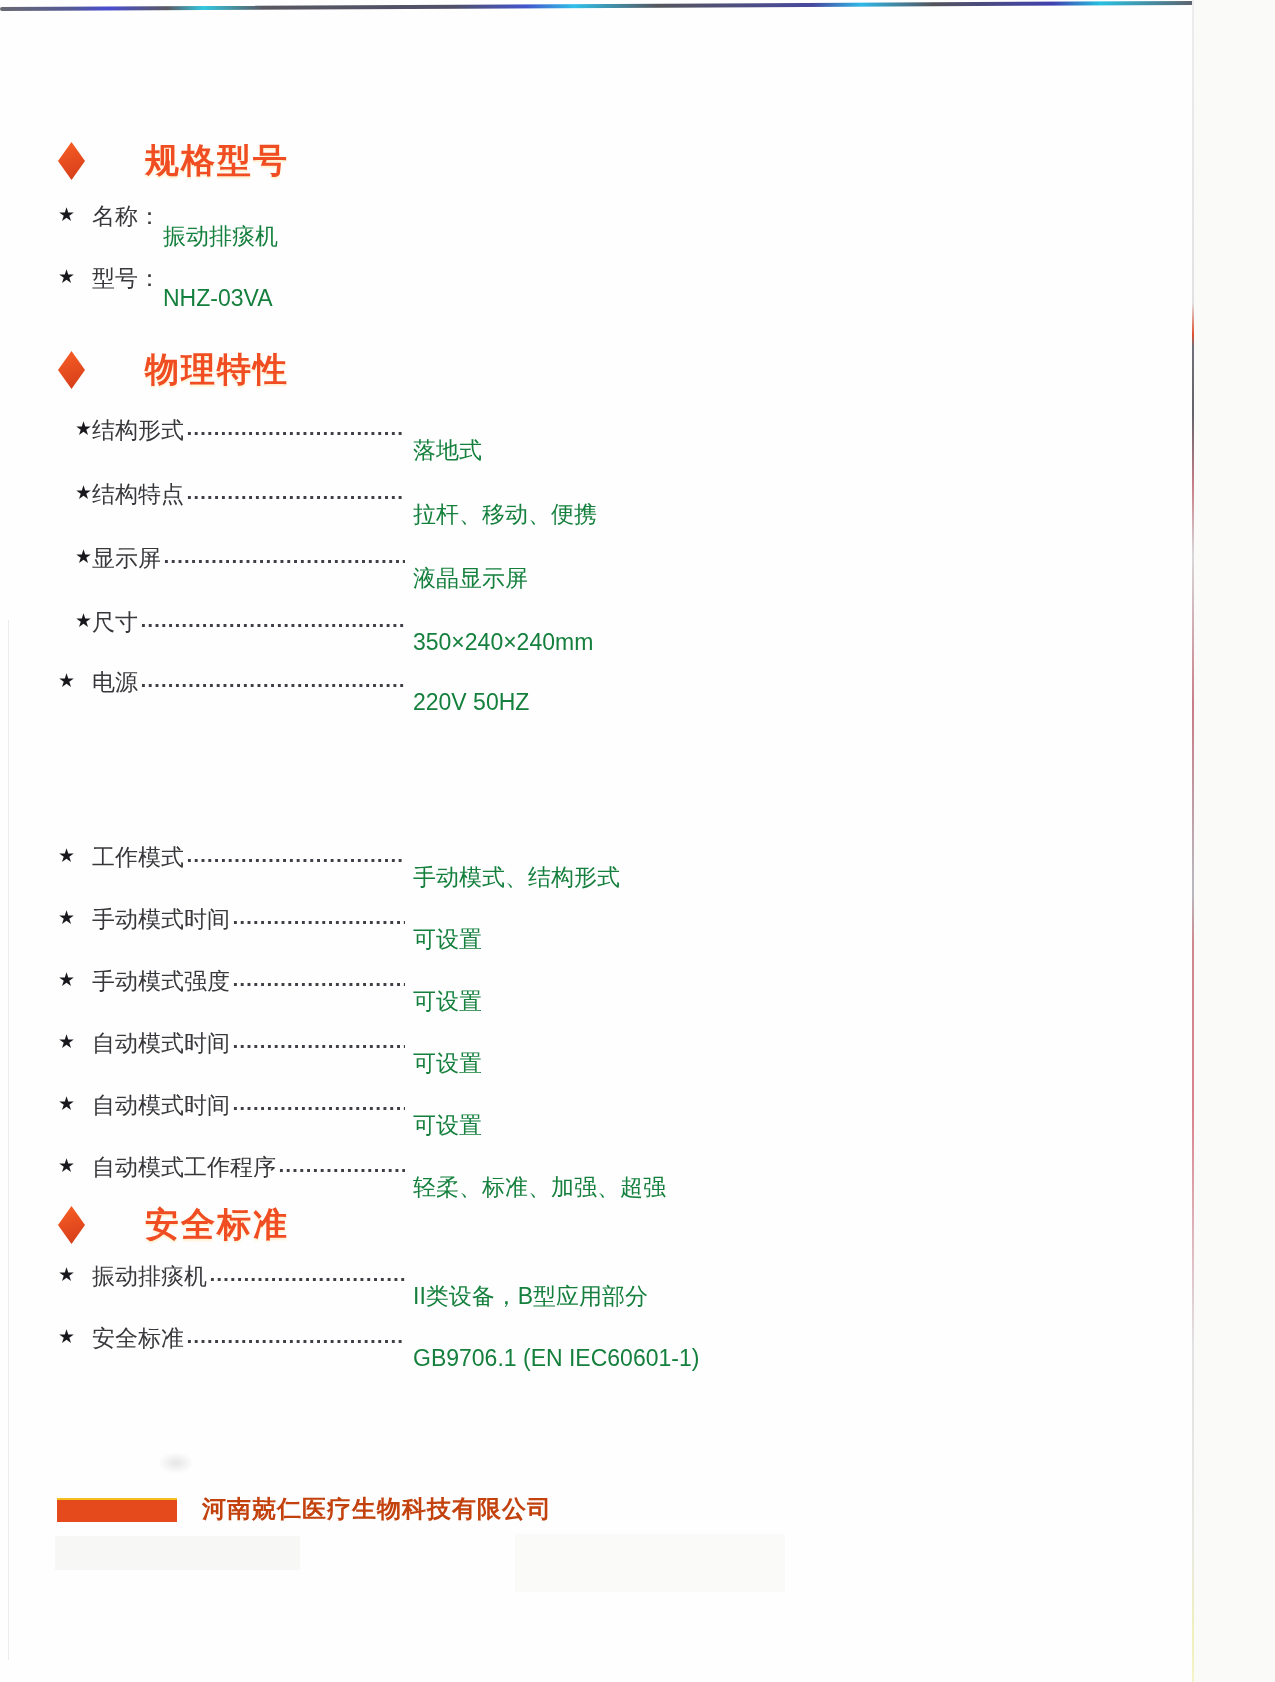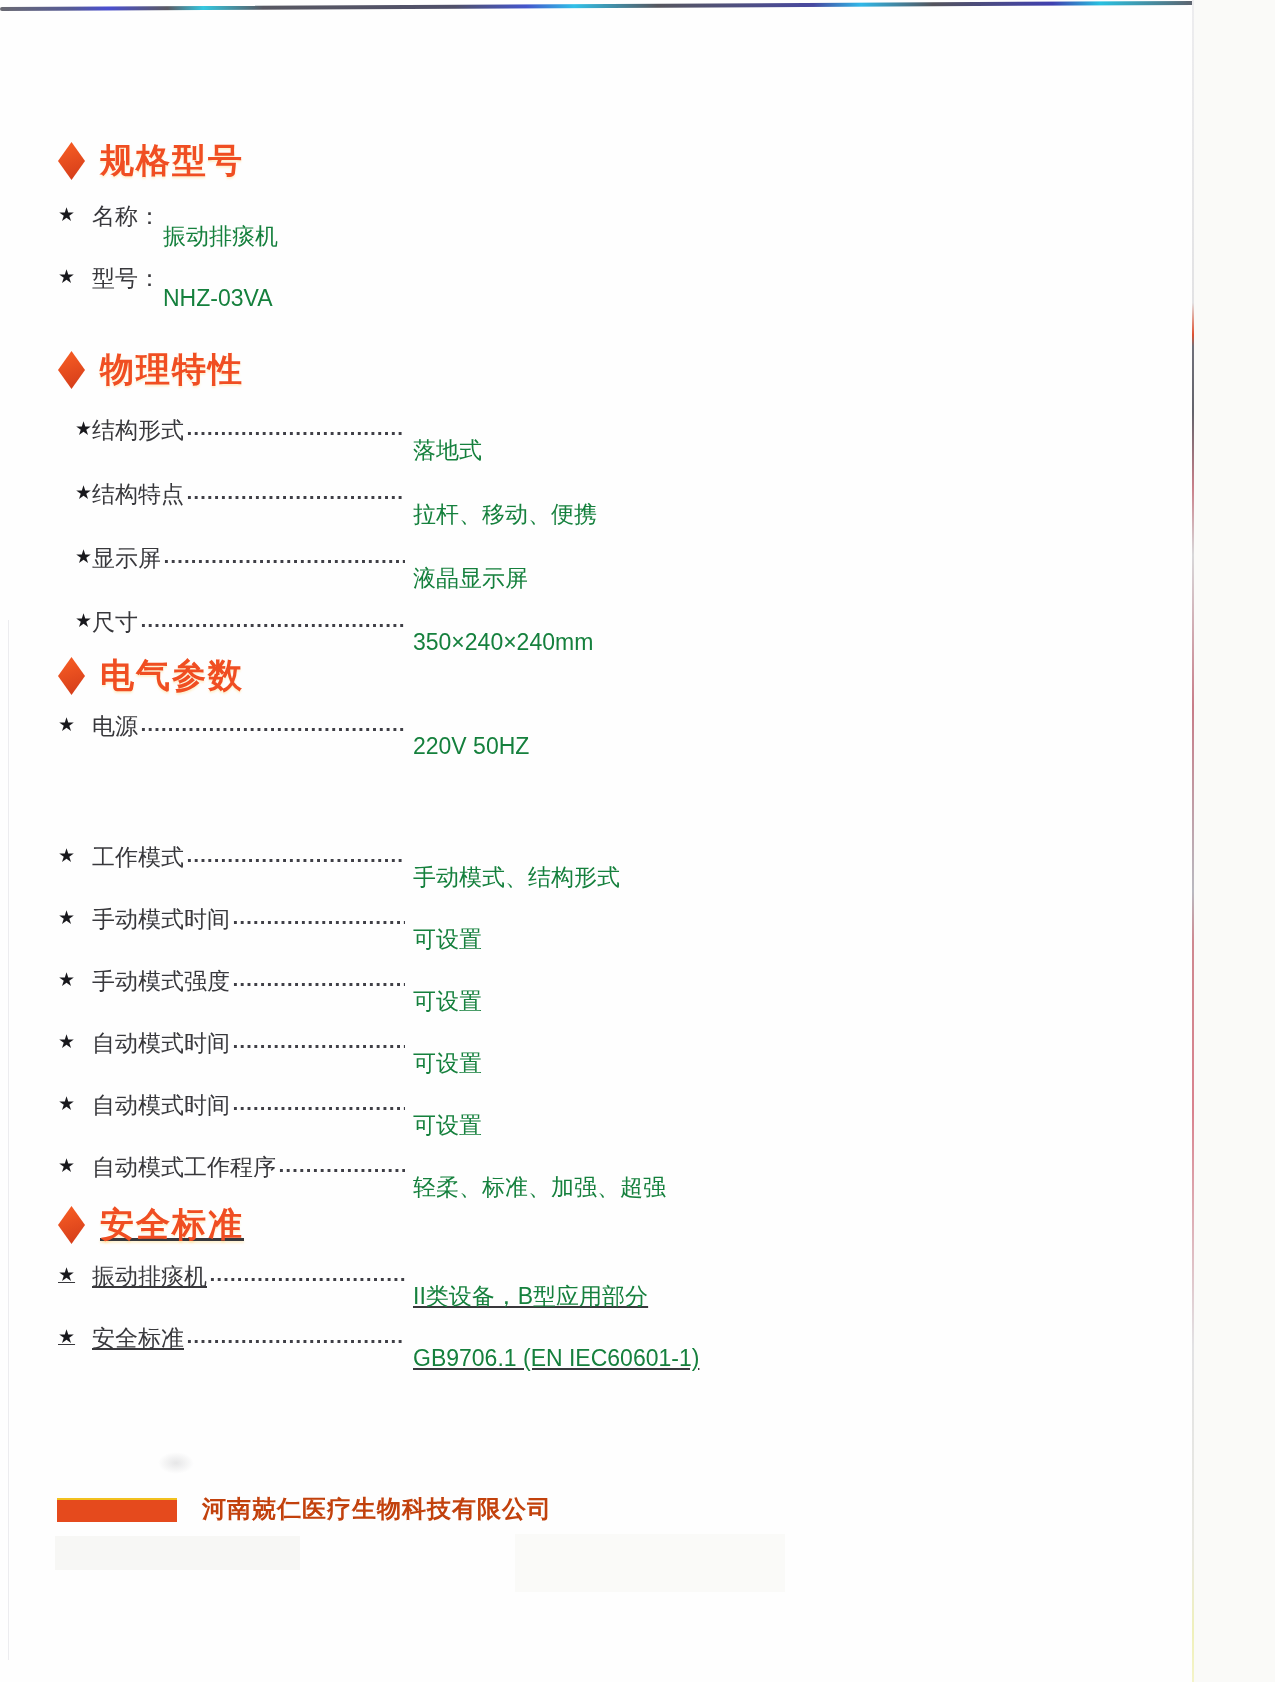--- a/index.html
+++ b/index.html
@@ -27,21 +27,21 @@
       #d8d8da 33%,#c87c88 42%,#b9b9c0 53%,#cf8890 56%,#d9828e 66%,
       #e2e2e4 80%,#e9e9e2 92%,#eff0bb 97%,#f4f4c8 100%);
   }
   .left-edge-line{position:absolute;top:620px;left:8px;width:1px;height:1040px;background:#ececef;}
   .smudge{position:absolute;top:1452px;left:158px;width:36px;height:22px;border-radius:50%;
     background:radial-gradient(ellipse at center,rgba(210,210,212,.55),rgba(210,210,212,0) 70%);}
   .ghost-a{position:absolute;top:1536px;left:55px;width:245px;height:34px;background:rgba(240,240,237,.55);}
   .ghost-b{position:absolute;top:1534px;left:515px;width:270px;height:58px;background:rgba(245,245,242,.5);}
   
   .sec{position:absolute;left:58px;width:860px;}
-  .sec-head{display:flex;align-items:center;height:44px;}
+  .sec-head{display:flex;align-items:center;height:44px;gap:45px;}
   .diamond{
     width:27px;height:38px;flex:0 0 27px;margin-right:15px;
     background:linear-gradient(160deg,#f25822 20%,#d8401b 85%);
     clip-path:polygon(50% 0,100% 50%,50% 100%,0 50%);
   }
   .sec-title{
     margin:0;font-size:34px;font-weight:700;color:#f04e22;letter-spacing:2px;
     text-shadow:0 2px 2px rgba(255,190,40,.22);white-space:nowrap;
   }
   .rows{display:block;}
@@ -55,21 +55,21 @@
     background-image:radial-gradient(circle,#3f3f46 1.4px,rgba(0,0,0,0) 1.8px);
     background-size:6.8px 6.8px;background-repeat:repeat-x;
     background-position:0 calc(100% - 6px);
   }
   .value{white-space:nowrap;color:#15803d;margin-top:20px;}
   
   #sec0{top:139px;} #sec0 .rows{margin-top:20px;} #sec0 .row{margin-bottom:16px;}
   #sec1{top:348px;text-align:right;} #sec1 .rows{margin-top:25px;} #sec1 .row{margin-bottom:18px;}
   #sec2{top:654px;} #sec2 .rows{margin-top:15px;} #sec2 .row{margin-bottom:16px;}
   #sec3{top:828px;} #sec3 .rows{margin-top:16px;} #sec3 .row{margin-bottom:16px;}
-  #sec4{top:1203px;text-decoration:underline;} #sec4 .rows{margin-top:16px;} #sec4 .row{margin-bottom:16px;}
+  #sec4{top:1203px;} #sec4 .rows{margin-top:16px;} #sec4 .row{margin-bottom:16px;}
   
   .footer-bar{
     position:absolute;top:1498px;left:57px;width:120px;height:24px;
     background:#e54a1d;border-top:2px solid #f2c01e;box-sizing:border-box;
   }
   .footer-company{
     position:absolute;top:1494px;left:202px;height:30px;line-height:30px;
     font-size:24px;font-weight:700;color:#c2410c;letter-spacing:1px;white-space:nowrap;
   }
 </style>
@@ -144,24 +144,20 @@
         <span class="leader">
             <span class="label">尺寸</span>
             <span class="dots"></span>
           </span>
         <span class="value">350×240×240mm</span>
       </div>
     </div>
   </section>
 
   <section class="sec" id="sec2">
-    <div class="sec-head">
-      <span class="diamond"></span>
-      <h2 class="sec-title">电气参数</h2>
-    </div>
     <div class="rows">
       <div class="row">
         <span class="star">★</span>
         <span class="leader">
             <span class="label">电源</span>
             <span class="dots"></span>
           </span>
         <span class="value">220V  50HZ</span>
       </div>
     </div>

